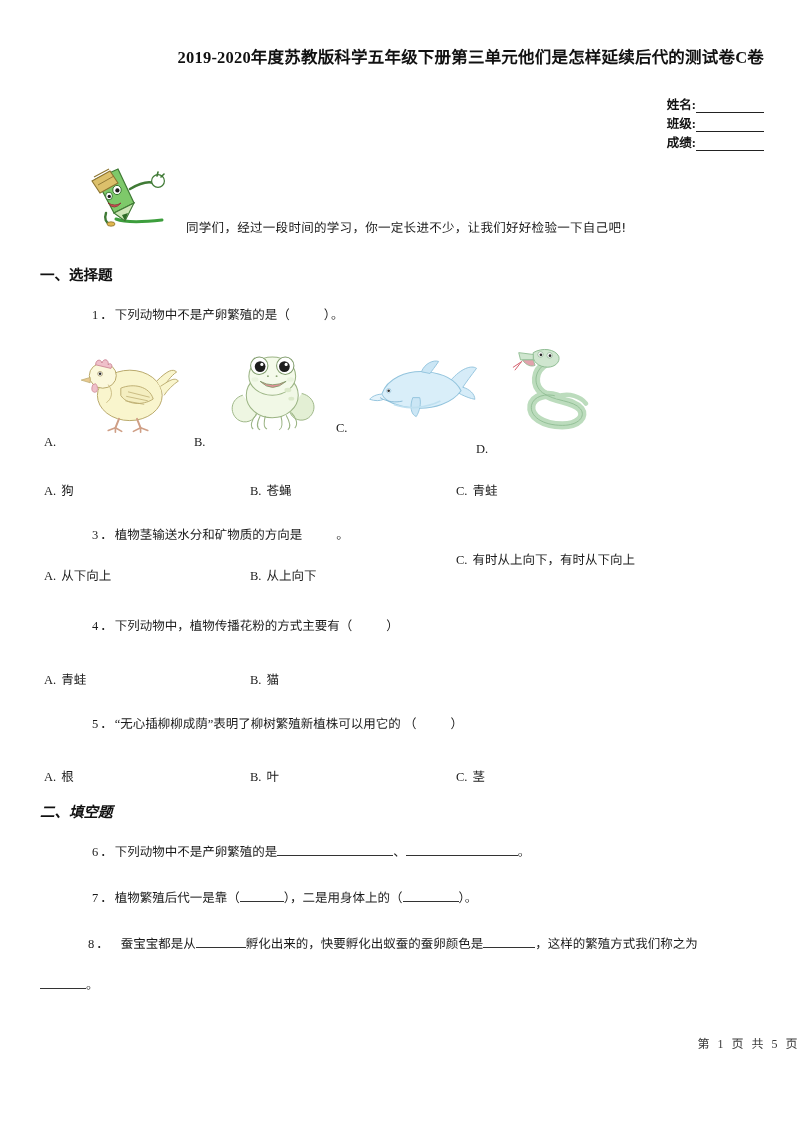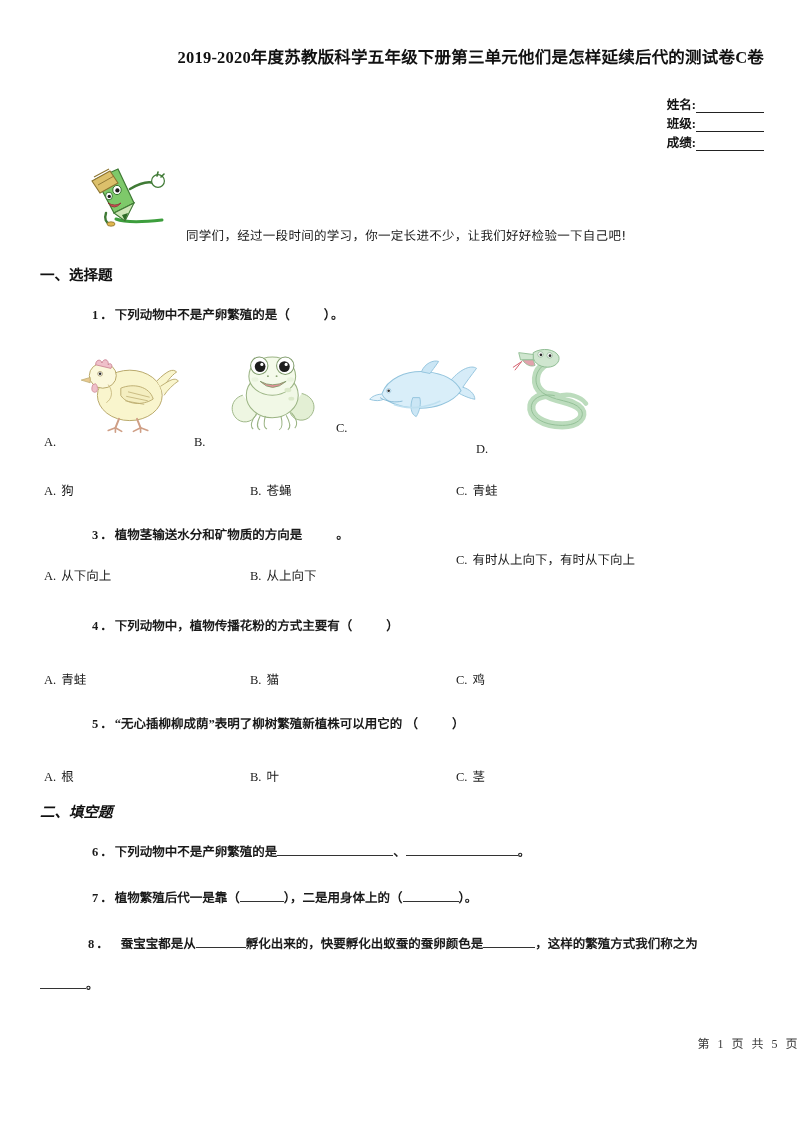--- a/index.html
+++ b/index.html
@@ -70,21 +70,21 @@
   .mascot {
     position: absolute;
     left: 42px;
     top: 6px;
     width: 104px;
     height: 64px;
   }
   .greeting {
     position: absolute;
     left: 150px;
-    top: 68px;
+    top: 60px;
     font-size: 12.5px;
     letter-spacing: 0.3px;
     white-space: nowrap;
     color: #1a1a1a;
     font-family: "DejaVu Sans", "Liberation Sans", sans-serif;
   }
 
   
   .section-heading {
     margin: 14px 0 0 4px;
@@ -95,21 +95,20 @@
   }
   .section-ii { margin-top: 10px; font-style: italic; }
 
   
   .question {
     margin-top: 20px;
     padding-left: 56px;
     font-size: 12.5px;
     line-height: 1.9;
     color: #1a1a1a;
-    font-weight: bold;
   }
   .q-wide { padding-left: 44px; }
 
   .q-num { letter-spacing: 2px; }
   .q-gap-sm { display: inline-block; width: 34px; }
   .q-paren { letter-spacing: 1px; }
 
   
   .options-row {
     margin-top: 30px;
@@ -385,23 +384,20 @@
   <div class="question" style="margin-top:26px;">
     <span class="q-num">4．</span><span>下列动物中，植物传播花粉的方式主要有（</span><span class="q-gap-sm"></span><span>）</span>
   </div>
   <div class="options-row">
     <div class="opt">
       <span class="opt-letter">A.</span><span>青蛙</span>
     </div>
     <div class="opt">
       <span class="opt-letter">B.</span><span>猫</span>
     </div>
-    <div class="opt">
-      <span class="opt-letter">C.</span><span>鸡</span>
-    </div>
   </div>
 
   <div class="question">
     <span class="q-num">5．</span><span>“无心插柳柳成荫”表明了柳树繁殖新植株可以用它的 （</span><span class="q-gap-sm"></span><span>）</span>
   </div>
   <div class="options-row">
     <div class="opt">
       <span class="opt-letter">A.</span><span>根</span>
     </div>
     <div class="opt">

